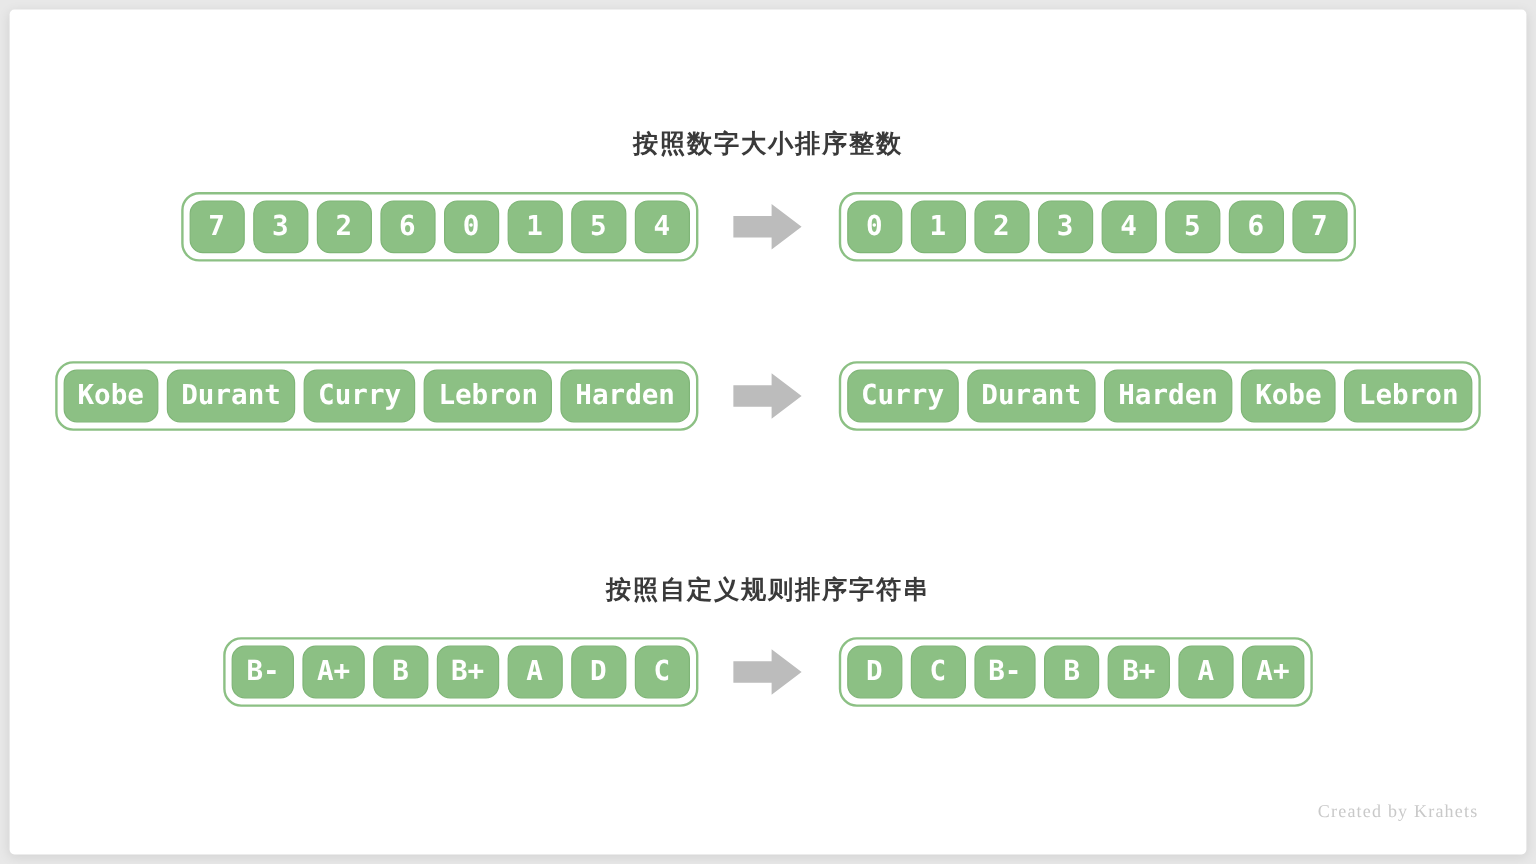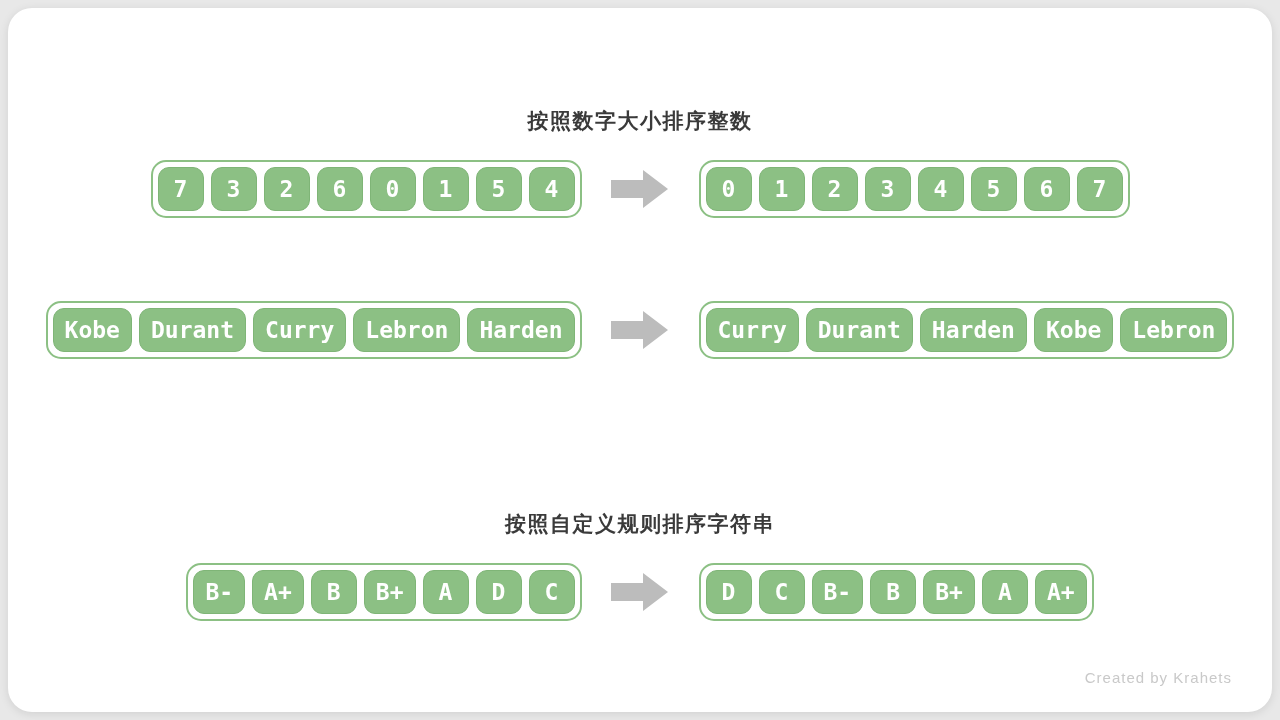--- a/index.html
+++ b/index.html
@@ -6,27 +6,27 @@
     --green:#8CC084; --green-border:#7FB577; --arrow:#BCBCBC;
     --title:#3A3A3A; --box-text:#FFFFFF; --footer:#C9C9C9;
     --page-bg:#E8E8E8; --card-bg:#FFFFFF;
   }
   *{box-sizing:border-box;margin:0;padding:0}
   html,body{width:1280px;height:720px;overflow:hidden}
   body{background:var(--page-bg);font-family:"Liberation Sans",sans-serif;position:relative}
 
   .card{
     position:absolute;inset:8px;background:var(--card-bg);
-    border-radius:24px;box-shadow:0 2px 10px rgba(0,0,0,0.10);
+    border-radius:4px;box-shadow:0 2px 10px rgba(0,0,0,0.10);
   }
 
   .section{position:absolute;left:0;right:0}
   #section-1{top:98px}
   #section-2{top:293px}
-  #section-3{top:501px}
+  #section-3{top:469px}
 
   .title{
     text-align:center;font-size:21px;font-weight:bold;color:var(--title);
     letter-spacing:1.5px;line-height:30px;margin-bottom:24px;
   }
 
   .row{display:flex;justify-content:center;align-items:center}
 
   .list{
     display:flex;gap:7px;padding:5px;background:#fff;
@@ -38,21 +38,21 @@
     background:var(--green);border:1.5px solid var(--green-border);
     border-radius:11px;color:var(--box-text);
     font-family:"DejaVu Sans Mono",monospace;font-size:23px;font-weight:bold;
   }
 
   .arrow-wrap{width:117px;flex:none;display:flex;justify-content:center;align-items:center}
   .arrow-wrap svg{display:block}
 
   .footer{
     position:absolute;right:40px;bottom:26px;
-    font-family:Liberation Sans, sans-serif;font-size:15px;
+    font-family:Liberation Serif, serif;font-size:15px;
     letter-spacing:1px;color:var(--footer);margin-top:14px;
   }
 </style>
 </head>
 <body>
 
 <div class="card">
 
   <div class="section" id="section-1">
     <div class="title">按照数字大小排序整数</div>

